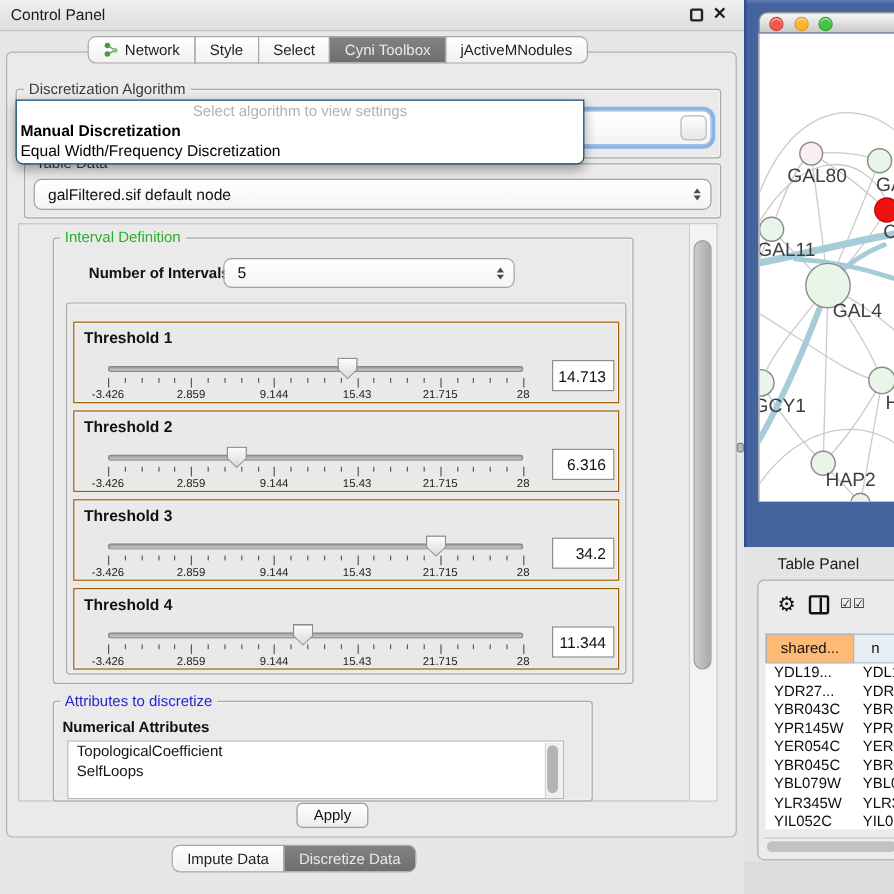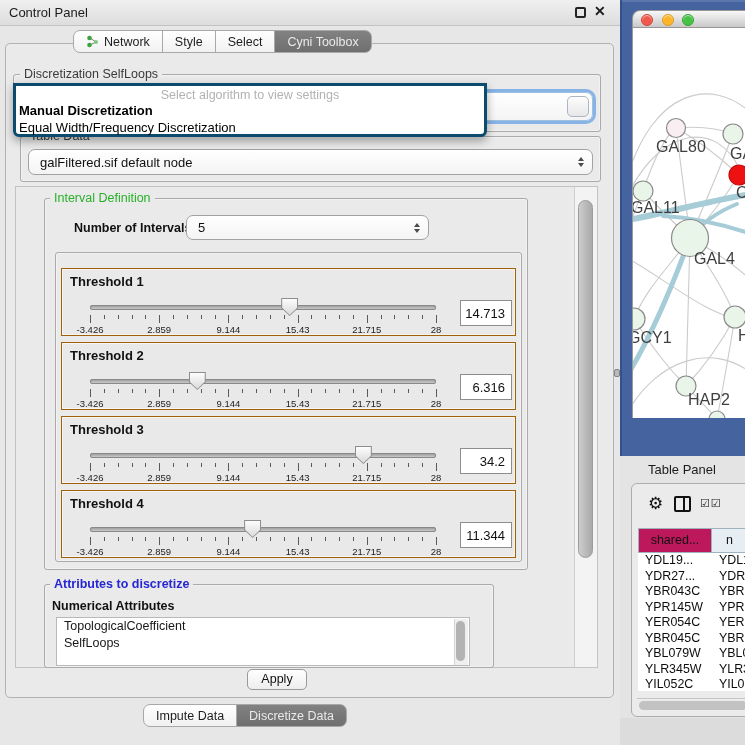--- a/index.html
+++ b/index.html
@@ -82,21 +82,21 @@
   .attr-item { font-size:12.5px; color:#161616; padding-left:7px; line-height:17px; white-space:nowrap; }
   .attr-vscroll { position:absolute; right:1px; top:1px; width:14px; height:47px; background:#efefef; border-left:1px solid #d5d5d5; }
   .attr-vthumb { position:absolute; right:3px; top:2px; width:9px; height:40px; background:#b3b3b3; border-radius:5px; }
 
   .apply-btn { position:absolute; left:247px; top:669px; width:60px; height:21px;
     background:linear-gradient(#ffffff,#ededed); border:1px solid #9a9a9a; border-radius:5px;
     font-size:12.5px; color:#111; text-align:center; line-height:19px; }
 
   
   .popup { position:absolute; left:13px; top:83px; width:474px; height:54px; background:#ffffff;
-    border:3px solid #0c4a6e; border-radius:0 0 6px 6px; box-shadow:0 4px 10px rgba(0,0,0,.35); z-index:50; }
+    border:1px solid #0c4a6e; border-radius:0 0 6px 6px; box-shadow:0 4px 10px rgba(0,0,0,.35); z-index:50; }
   .popup-hint { position:absolute; left:0; right:0; top:2px; text-align:center; color:#b2b2b2; font-size:12.5px; }
   .popup-item { position:absolute; left:3px; font-size:13px; color:#000; white-space:nowrap; }
   .pi-0 { top:17px; font-weight:bold; }
   .pi-1 { top:34px; }
 
   
   .rp { position:absolute; left:620px; top:0; width:125px; height:745px; background:#e4e4e4; overflow:hidden; }
   .blue-frame { position:absolute; left:0; top:0; width:125px; height:456px; background:#44639f;
     box-shadow:inset 2px 0 0 #32508a, inset 0 2px 0 #5b77ad; }
   .macwin { position:absolute; left:12px; top:10px; width:113px; height:408px; }
@@ -113,21 +113,21 @@
 
   .tp-area { position:absolute; left:0; top:456px; width:125px; height:289px; background:#e4e4e4; }
   .tp-title { position:absolute; left:28px; top:6px; font-size:13px; color:#1c1c1c; }
   .tp-panel { position:absolute; left:11px; top:27px; width:130px; height:234px; background:#ebebeb;
     border:1px solid #adadad; border-radius:6px 0 0 6px; }
   .gear-icon { position:absolute; left:16px; top:9px; font-size:17px; color:#111; }
   .split-icon { position:absolute; left:42px; top:12px; width:17px; height:16px; border:2px solid #111; border-radius:2px; }
   .split-icon i { position:absolute; left:50%; top:0; width:2px; height:100%; background:#111; display:block; }
   .check-icons { position:absolute; left:68px; top:13px; font-size:11px; color:#111; letter-spacing:1px; }
   .tp-header { position:absolute; left:6px; top:44px; height:25px; display:flex; }
-  .tp-h1 { width:74px; background:#be185d; border:1px solid #9fb3be; font-size:12.5px; color:#111;
+  .tp-h1 { width:74px; background:#fdba74; border:1px solid #9fb3be; font-size:12.5px; color:#111;
     text-align:center; line-height:23px; }
   .tp-h2 { width:56px; background:#e7eef3; border:1px solid #9fb3be; border-left:none; font-size:12.5px;
     color:#111; padding-left:14px; line-height:23px; overflow:hidden; }
   .tp-body { position:absolute; left:6px; top:69px; width:118px; height:138px; background:#fff; overflow:hidden; }
   .tp-row { display:flex; height:15.5px; font-size:12.4px; color:#0d0d0d; }
   .tp-c1 { width:73px; padding-left:7px; overflow:hidden; white-space:nowrap; }
   .tp-c2 { flex:1; padding-left:8px; overflow:hidden; white-space:nowrap; }
   .tp-hscroll { position:absolute; left:5px; top:214px; width:120px; height:13px; background:#ececec; border-top:1px solid #c6c6c6; }
   .tp-hthumb { position:absolute; left:2px; top:2px; width:108px; height:9px; background:#c2c2c2; border-radius:5px; }
   .tp-below { position:absolute; left:0; top:262px; width:125px; height:27px; background:#dcdcdc; }
@@ -160,26 +160,29 @@
       </span>
       <span class="seg">
           <span>Style</span>
         </span>
       <span class="seg">
           <span>Select</span>
         </span>
       <span class="seg sel">
           <span>Cyni Toolbox</span>
         </span>
+      <span class="seg">
+          <span>jActiveMNodules</span>
+        </span>
     </div>
 
     <div class="main-panel"></div>
 
     <div class="group" style="left:13px; top:74px; width:588px; height:58px;"></div>
-    <div class="group-title gt-dark" style="left:20px; top:67px;">Discretization SelfLoops</div>
+    <div class="group-title gt-dark" style="left:20px; top:67px;">Discretization Algorithm</div>
     <div class="combo algo-combo">
       <span class="cv"></span>
       <span class="algo-arrowbtn">
         <span class="up"></span>
         <span class="dn"></span>
       </span>
     </div>
 
     <div class="group" style="left:20px; top:136px; width:581px; height:46px;"></div>
     <div class="group-title gt-dark" style="left:26px; top:129px;">Table Data</div>
@@ -381,21 +384,21 @@
             <span style="left: 40%;">9.144</span>
             <span style="left: 60%;">15.43</span>
             <span style="left: 80%;">21.715</span>
             <span style="left: 100%;">28</span>
           </div>
     <div class="t-value">11.344</div>
   </div>
       </div>
 
     <div class="group" style="left:44px; top:584px; width:450px; height:84px;"></div>
-    <div class="group-title gt-blue" style="left:50px; top:577px;font-weight:bold;">Attributes to discretize</div>
+    <div class="group-title gt-blue" style="left:50px; top:577px;">Attributes to discretize</div>
     <div style="position:absolute; left:52px; top:599px; font-size:12.5px; font-weight:bold; color:#111;">Numerical Attributes</div>
     <div class="attr-list">
       <div id="attr-items">
           <div class="attr-item">TopologicalCoefficient</div>
           <div class="attr-item">SelfLoops</div>
         </div>
       <div class="attr-vscroll">
           <div class="attr-vthumb"></div>
         </div>
     </div>

